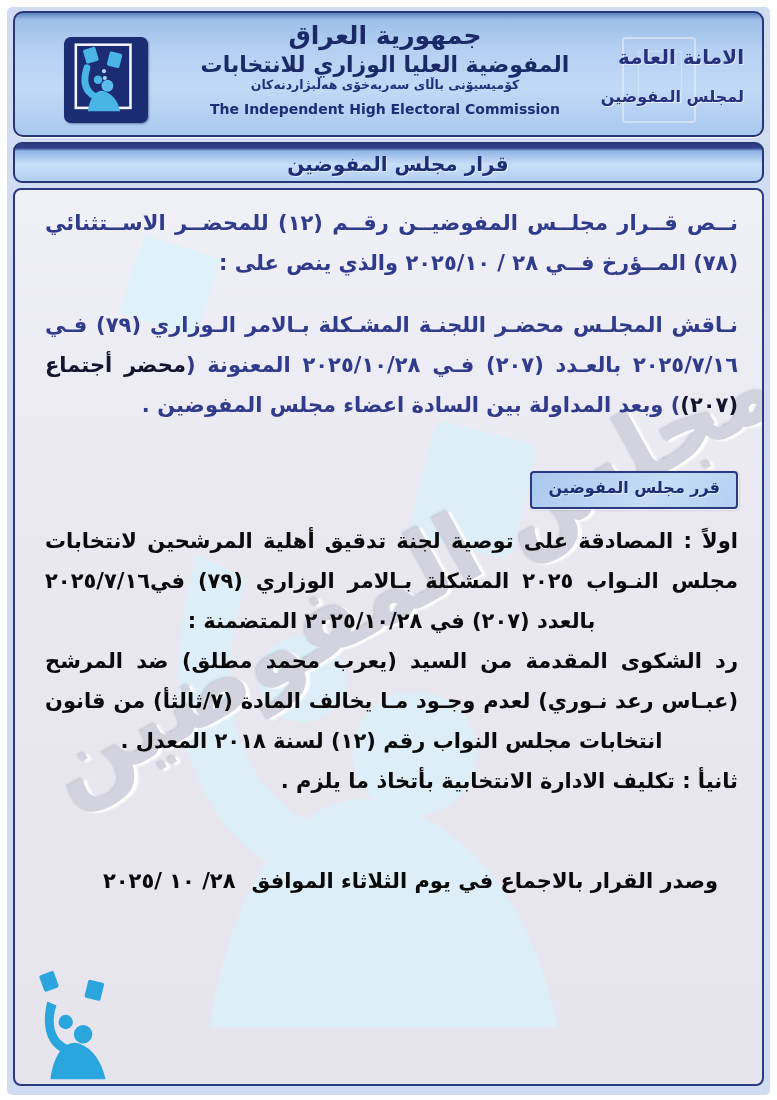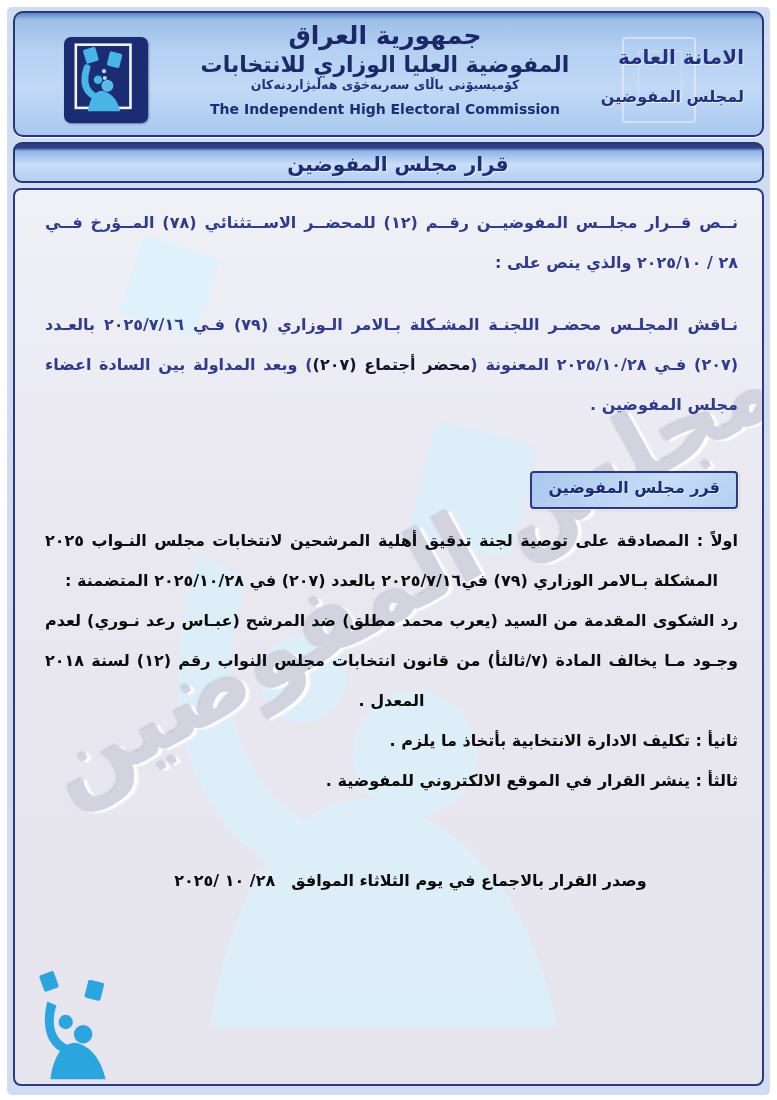--- a/index.html
+++ b/index.html
@@ -81,21 +81,21 @@
     color:#d3d2df;
     text-shadow:3px 3px 2px rgba(255,255,255,.95), -1px -2px 2px rgba(130,130,155,.28);
     white-space:nowrap;
   }
   .corner-logo{ position:absolute; left:18px; top:772px; }
 
   .content{
     position:absolute; inset:0; direction:rtl; padding:13px 24px 0 30px;
     font-weight:bold;
   }
-  .content p{ font-size:16px; line-height:40px; }
+  .content p{ font-size:21px; line-height:40px; }
   .p-navy{ color:#303b8c; text-align:justify; text-align-last:right; margin-bottom:22px; }
   .p-navy .hl{ color:#14142e; font-weight:800; }
   .badge-row{ text-align:right; margin:14px 0 12px; }
   .decision-badge{
     display:inline-block; border:2px solid #2b3a80; border-radius:4px;
     padding:5px 16px 10px; font-size:16px; font-weight:bold; color:#1d2d74;
     background:linear-gradient(135deg,#a9c7ee 0%,#c6dcf6 60%,#b3d0f2 100%);
     box-shadow:1px 1px 0 rgba(255,255,255,.8), 1px 1px 2px rgba(40,50,110,.3);
     text-shadow:1px 1px 0 rgba(255,255,255,.5);
     margin-top:24px;
@@ -177,20 +177,19 @@
 
       <p class="p-navy"><span>نـاقش المجلـس محضـر اللجنـة المشـكلة بـالامر الـوزاري (٧٩) فـي ٢٠٢٥/٧/١٦ بالعـدد (٢٠٧) فـي ٢٠٢٥/١٠/٢٨ المعنونة (</span><span class="hl">محضر أجتماع (٢٠٧)</span><span>) وبعد المداولة بين السادة اعضاء مجلس المفوضين .</span></p>
 
       <div class="badge-row">
         <span class="decision-badge">قرر مجلس المفوضين</span>
       </div>
 
       <p class="p-item jc">اولاً : المصادقة على توصية لجنة تدقيق أهلية المرشحين لانتخابات مجلس النـواب ٢٠٢٥ المشكلة بـالامر الوزاري (٧٩) في٢٠٢٥/٧/١٦ بالعدد (٢٠٧) في ٢٠٢٥/١٠/٢٨ المتضمنة :</p>
       <p class="p-item jc">رد الشكوى المقدمة من السيد (يعرب محمد مطلق) ضد المرشح (عبـاس رعد نـوري) لعدم وجـود مـا يخالف المادة (٧/ثالثأ) من قانون انتخابات مجلس النواب رقم (١٢) لسنة ٢٠١٨ المعدل .</p>
       <p class="p-item rr">ثانيأ : تكليف الادارة الانتخابية بأتخاذ ما يلزم .</p>
-      <p class="p-item rr">ثالثأ : ينشر القرار في الموقع الالكتروني للمفوضية .</p>
 
       <p class="closing">
         <span class="closing-line"><span>وصدر القرار بالاجماع في يوم الثلاثاء الموافق</span><span class="closing-date">٢٨/ ١٠ /٢٠٢٥</span></span>
       </p>
     </div>
   </div>
 </div>
 
 </body></html>

